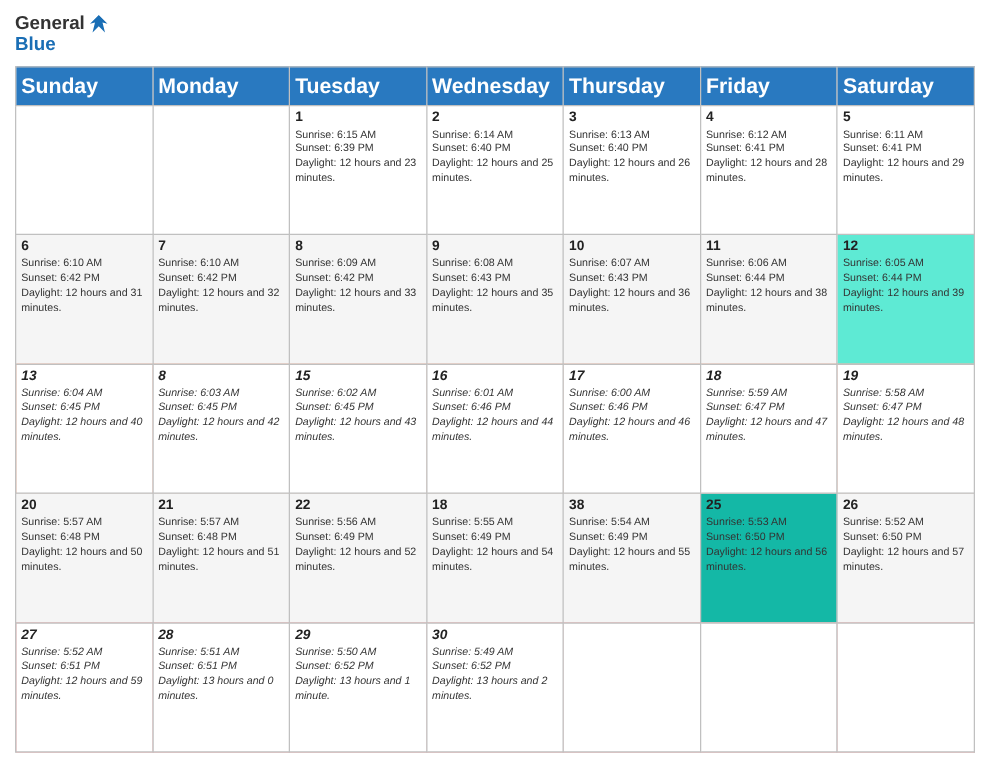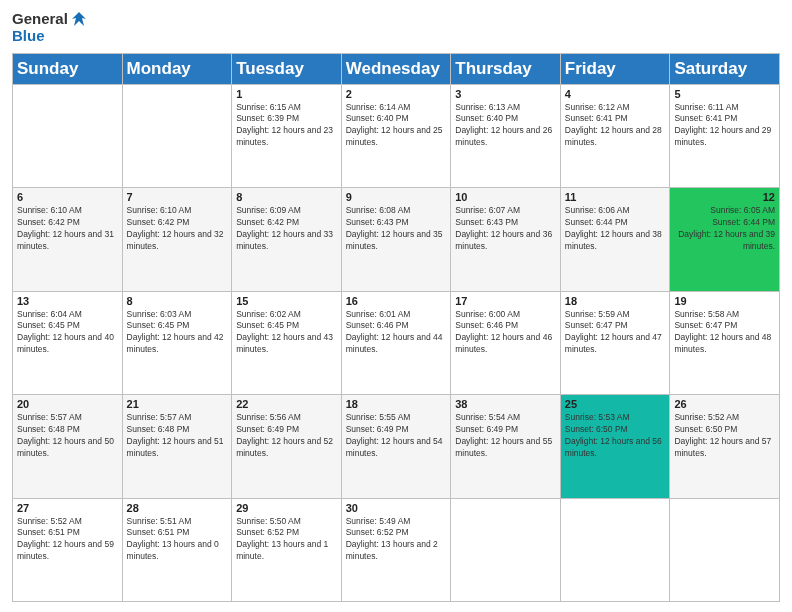--- a/index.html
+++ b/index.html
@@ -160,26 +160,26 @@
             <div class="day-info">Sunrise: 6:08 AM<br>Sunset: 6:43 PM<br>Daylight: 12 hours and 35 minutes.</div>
           </td>
           <td style="background: rgb(245, 245, 245);">
             <span class="day-number">10</span>
             <div class="day-info">Sunrise: 6:07 AM<br>Sunset: 6:43 PM<br>Daylight: 12 hours and 36 minutes.</div>
           </td>
           <td style="background: rgb(245, 245, 245);">
             <span class="day-number">11</span>
             <div class="day-info">Sunrise: 6:06 AM<br>Sunset: 6:44 PM<br>Daylight: 12 hours and 38 minutes.</div>
           </td>
-          <td style="background: #22c55e; text-align: right;">
+          <td style="background: #5eead4;">
             <span class="day-number">12</span>
             <div class="day-info">Sunrise: 6:05 AM<br>Sunset: 6:44 PM<br>Daylight: 12 hours and 39 minutes.</div>
           </td>
         </tr>
-        <tr style="background: #c2410c;">
+        <tr style="background: #c2410c; font-style: italic;">
           <td>
             <span class="day-number">13</span>
             <div class="day-info">Sunrise: 6:04 AM<br>Sunset: 6:45 PM<br>Daylight: 12 hours and 40 minutes.</div>
           </td>
           <td>
             <span class="day-number">8</span>
             <div class="day-info">Sunrise: 6:03 AM<br>Sunset: 6:45 PM<br>Daylight: 12 hours and 42 minutes.</div>
           </td>
           <td>
             <span class="day-number">15</span>
@@ -225,21 +225,21 @@
           </td>
           <td style="background: #14b8a6;">
             <span class="day-number">25</span>
             <div class="day-info">Sunrise: 5:53 AM<br>Sunset: 6:50 PM<br>Daylight: 12 hours and 56 minutes.</div>
           </td>
           <td style="background: rgb(245, 245, 245);">
             <span class="day-number">26</span>
             <div class="day-info">Sunrise: 5:52 AM<br>Sunset: 6:50 PM<br>Daylight: 12 hours and 57 minutes.</div>
           </td>
         </tr>
-        <tr style="background: #b91c1c;">
+        <tr style="background: #b91c1c; font-style: italic;">
           <td>
             <span class="day-number">27</span>
             <div class="day-info">Sunrise: 5:52 AM<br>Sunset: 6:51 PM<br>Daylight: 12 hours and 59 minutes.</div>
           </td>
           <td>
             <span class="day-number">28</span>
             <div class="day-info">Sunrise: 5:51 AM<br>Sunset: 6:51 PM<br>Daylight: 13 hours and 0 minutes.</div>
           </td>
           <td>
             <span class="day-number">29</span>

